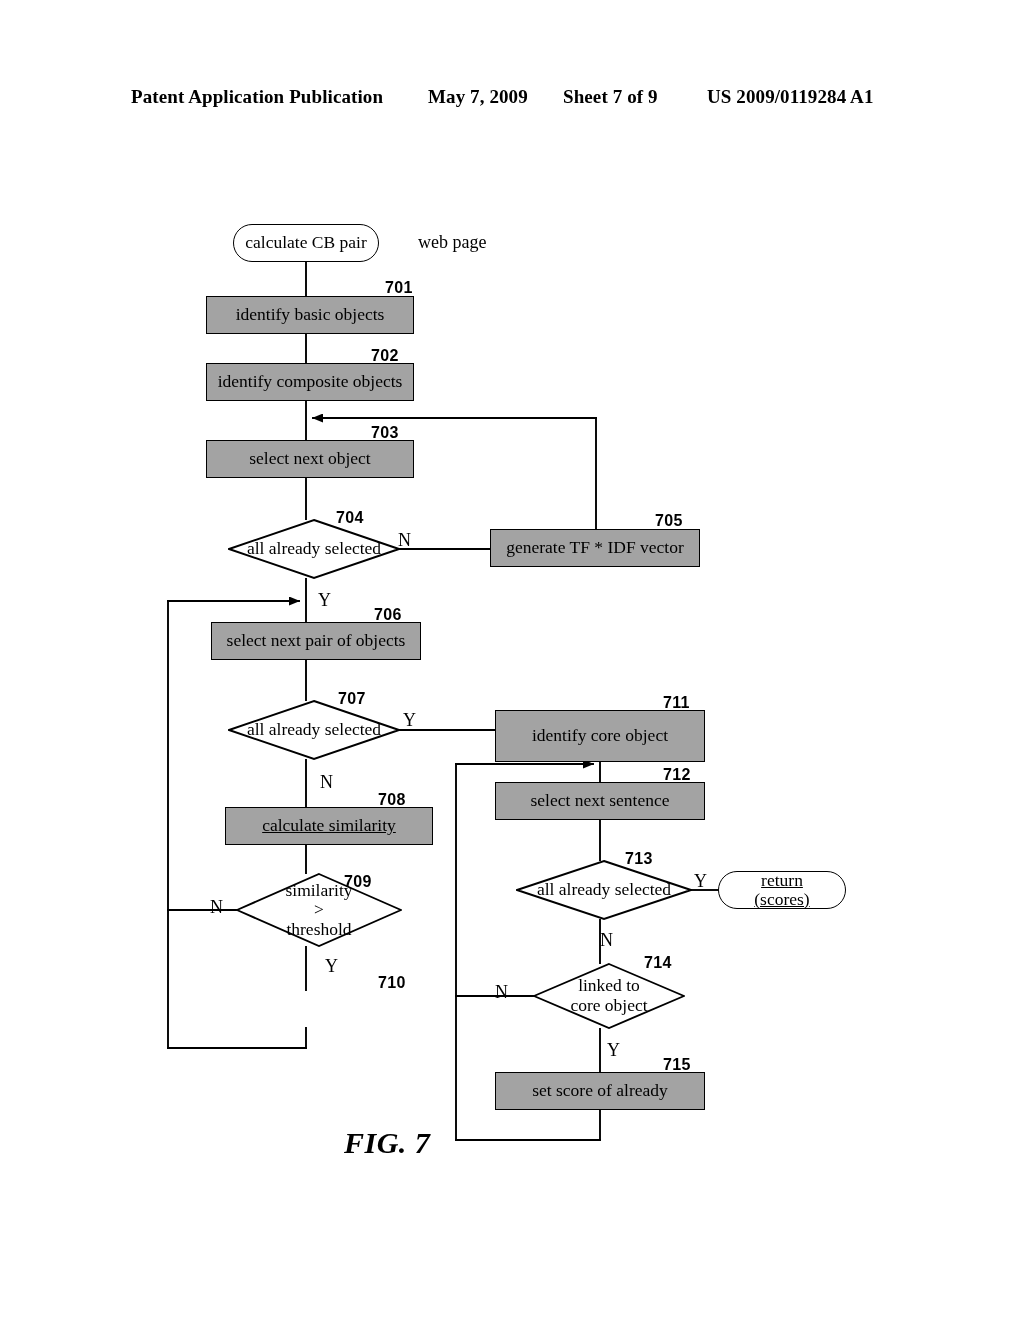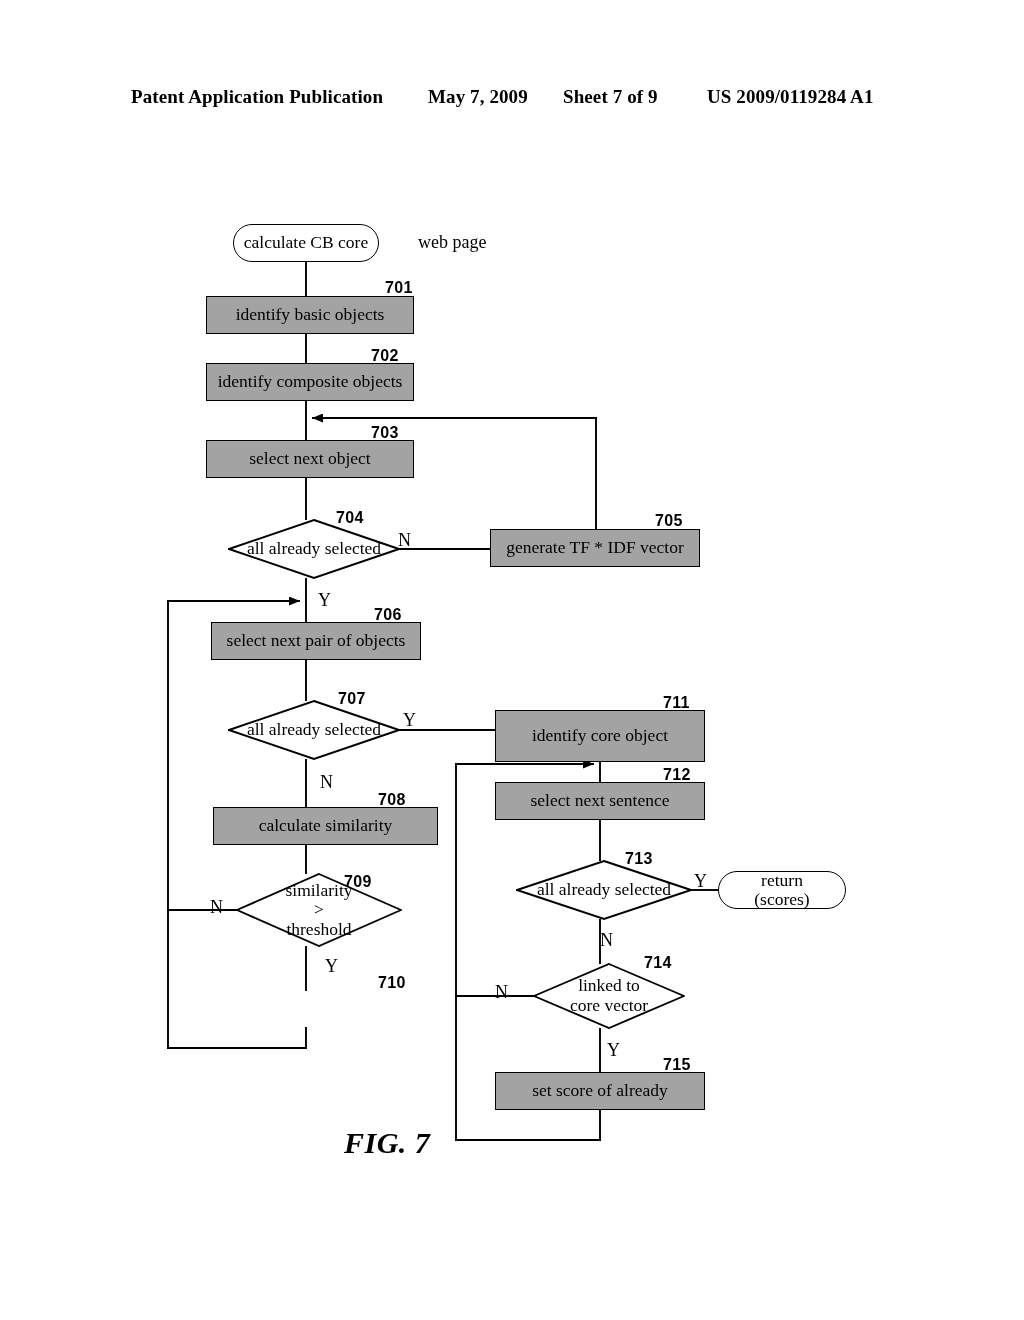--- a/index.html
+++ b/index.html
@@ -204,21 +204,21 @@
 
       <line x1="600" y1="1110" x2="600" y2="1140"></line>
       <line x1="600" y1="1140" x2="456" y2="1140"></line>
 
       <line x1="456" y1="1140" x2="456" y2="764"></line>
       <line x1="456" y1="764" x2="593" y2="764" marker-end="url(#arw)"></line>
     </g>
   </svg>
 
   <div class="node term" style="left:233px; top:224px; width:146px; height:38px;">
-    <span>calculate CB core</span>
+    <span>calculate CB pair</span>
   </div>
 
   <div class="node proc" style="left:206px; top:296px; width:208px; height:38px;">
     <span>identify basic objects</span>
   </div>
 
   <div class="node proc" style="left:206px; top:363px; width:208px; height:38px;">
     <span>identify composite objects</span>
   </div>
 
@@ -241,21 +241,21 @@
     <span>select next pair of objects</span>
   </div>
 
   <div class="node dec" style="left:228px; top:700px; width:172px; height:60px;">
     <svg class="dec-shape" viewBox="0 0 172 60" preserveAspectRatio="none">
       <polygon points="86,1 171,30 86,59 1,30" fill="#fff" stroke="#000" stroke-width="1.9" vector-effect="non-scaling-stroke"></polygon>
     </svg>
     <span class="dec-label">all already selected</span>
   </div>
 
-  <div class="node proc" style="left:213px; top:807px; width:225px; height:38px;">
+  <div class="node proc" style="left:225px; top:807px; width:208px; height:38px;text-decoration:underline;">
     <span>calculate similarity</span>
   </div>
 
   <div class="node dec" style="left:236px; top:873px; width:166px; height:74px;">
     <svg class="dec-shape" viewBox="0 0 166 74" preserveAspectRatio="none">
       <polygon points="83,1 165,37 83,73 1,37" fill="#fff" stroke="#000" stroke-width="1.9" vector-effect="non-scaling-stroke"></polygon>
     </svg>
     <span class="dec-label multi" style="display:block;">
       <span style="display:block;">similarity</span>
       <span style="display:block;">&gt;</span>
@@ -278,30 +278,30 @@
     </svg>
     <span class="dec-label">all already selected</span>
   </div>
 
   <div class="node dec" style="left:533px; top:963px; width:152px; height:66px;">
     <svg class="dec-shape" viewBox="0 0 152 66" preserveAspectRatio="none">
       <polygon points="76,1 151,33 76,65 1,33" fill="#fff" stroke="#000" stroke-width="1.9" vector-effect="non-scaling-stroke"></polygon>
     </svg>
     <span class="dec-label multi" style="display:block;">
       <span style="display:block;">linked to</span>
-      <span style="display:block;">core vector</span>
+      <span style="display:block;">core object</span>
     </span>
   </div>
 
   <div class="node proc" style="left:495px; top:1072px; width:210px; height:38px;">
     <span>set score of already</span>
   </div>
 
   <div class="node term" style="left:718px; top:871px; width:128px; height:38px;">
-    <span class="two-line" style="display:block;">
+    <span class="two-line" style="display:block;text-decoration:underline;">
       <span style="display:block;">return</span>
       <span style="display:block;">(scores)</span>
     </span>
   </div>
 
   <span class="annot" style="left:418px; top:232px;">web page</span>
 
   <span class="ref" style="left:371px;  top:279px;margin-left:14px;">701</span>
   <span class="ref" style="left:371px;  top:347px;">702</span>
   <span class="ref" style="left:371px;  top:424px;">703</span>

